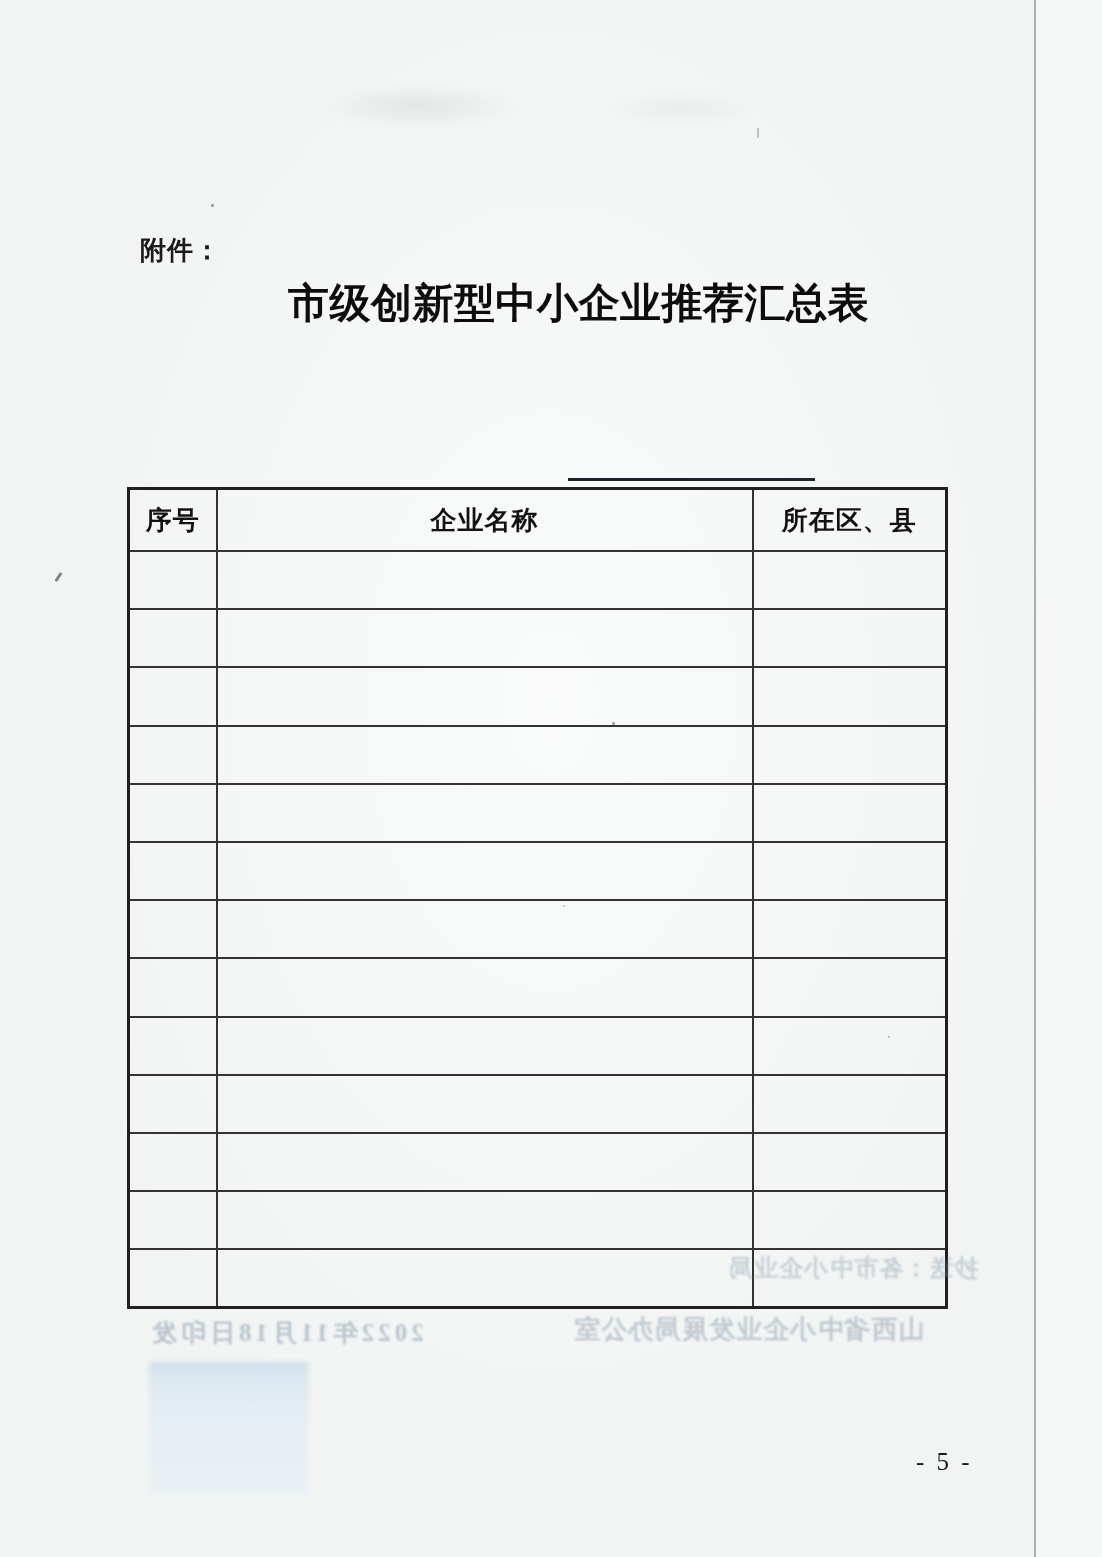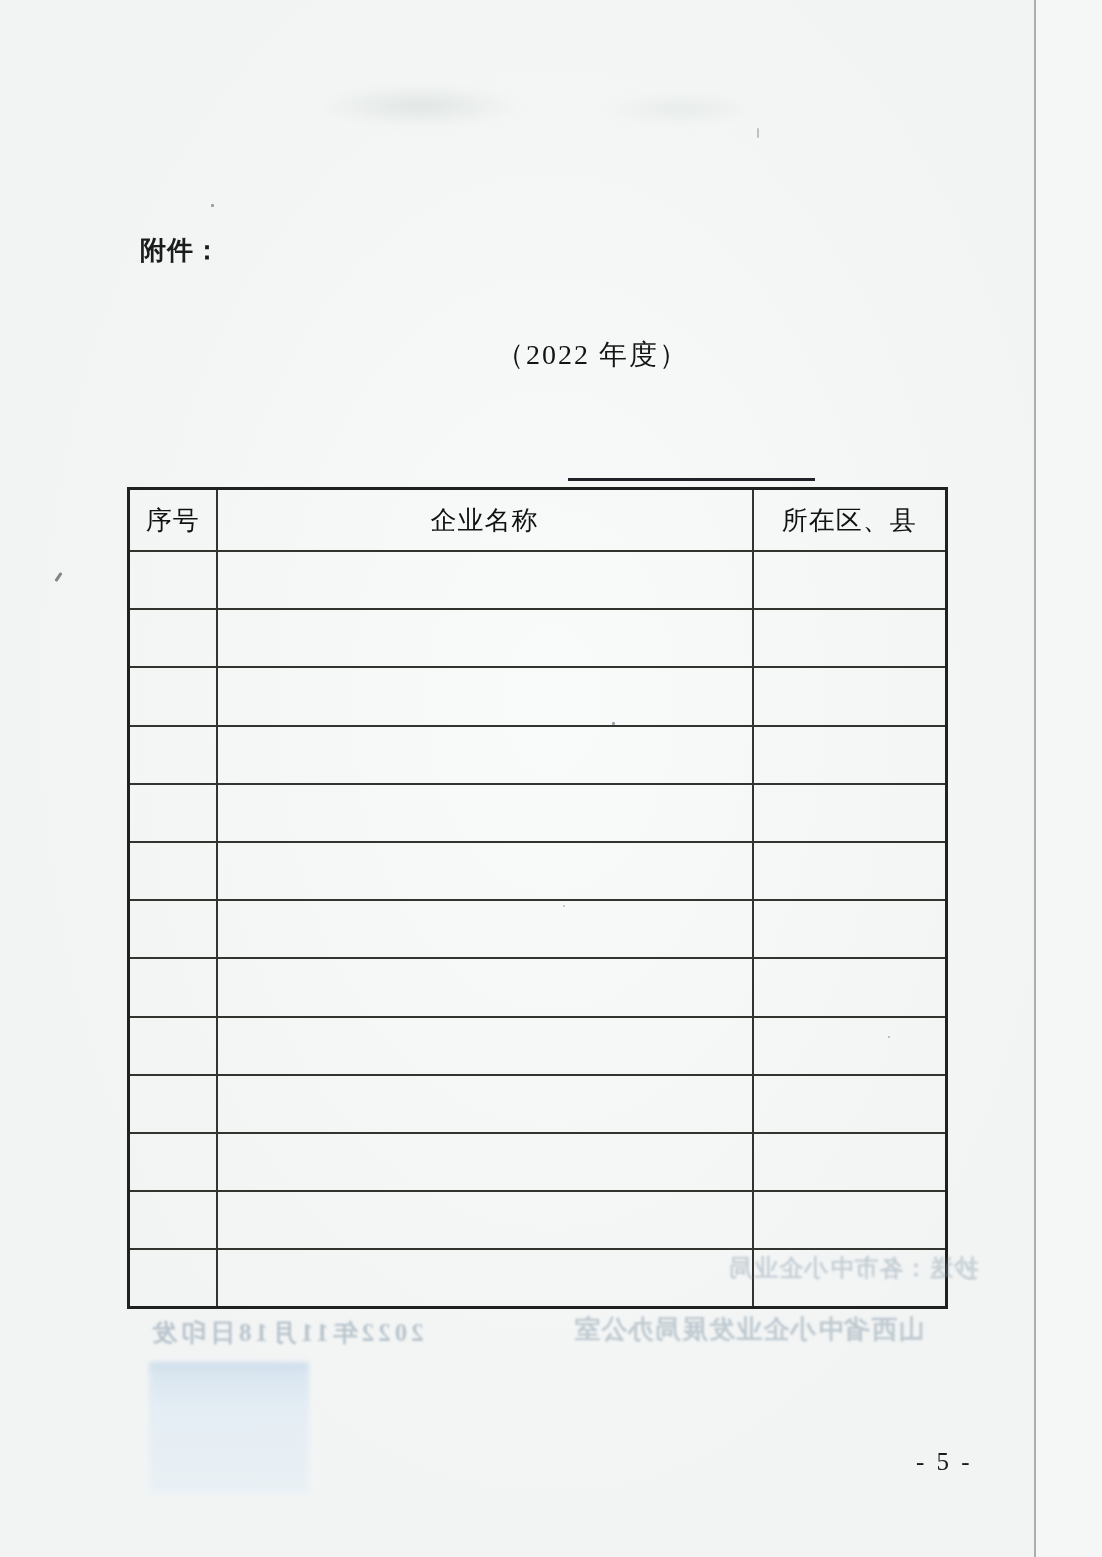--- a/index.html
+++ b/index.html
@@ -48,21 +48,21 @@
     border-collapse:collapse;table-layout:fixed;
     border:3px solid #20201f;
   }
   table.summary th, table.summary td{
     border:2px solid #33342f;
     padding:0;
   }
   table.summary th{
     height:60px;
     font-family:"Liberation Sans","DejaVu Sans",sans-serif;
-    font-weight:400;font-size:26px;color:#121212;
+    font-weight:700;font-size:26px;color:#121212;
     letter-spacing:1px;vertical-align:middle;
   }
   th.h-no{text-align:center;}
   th.h-name{text-align:center;padding-left:50px;margin-left:8px;}
   th.h-district{text-align:center;padding-right:4px;}
   table.summary td{height:56.2px;}
   
   .bleed{
     position:absolute;color:#7d93a2;white-space:nowrap;
     font-weight:700;filter:blur(1.2px);
@@ -98,21 +98,21 @@
 </head>
 <body>
 
 <div class="scan-root">
 
   <div class="smudge smudge-a"></div>
   <div class="smudge smudge-b"></div>
 
   <div class="attachment">附件：</div>
 
-  <div class="doc-subtitle">（2022 年度）</div>
+  <div class="doc-title">市级创新型中小企业推荐汇总表</div>
 
   <div class="seal-underline"></div>
 
   <table class="summary">
     <colgroup>
       <col style="width:88px">
       <col style="width:536px">
       <col style="width:194px">
     </colgroup>
     <thead>

